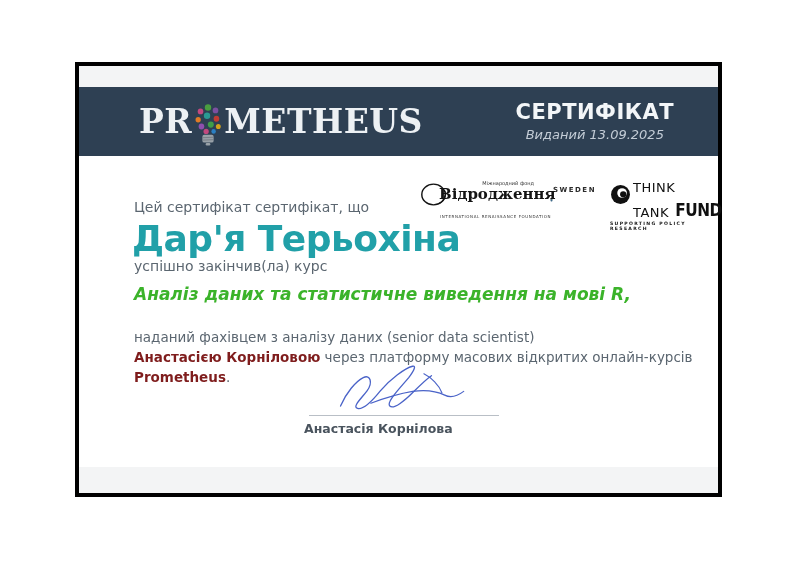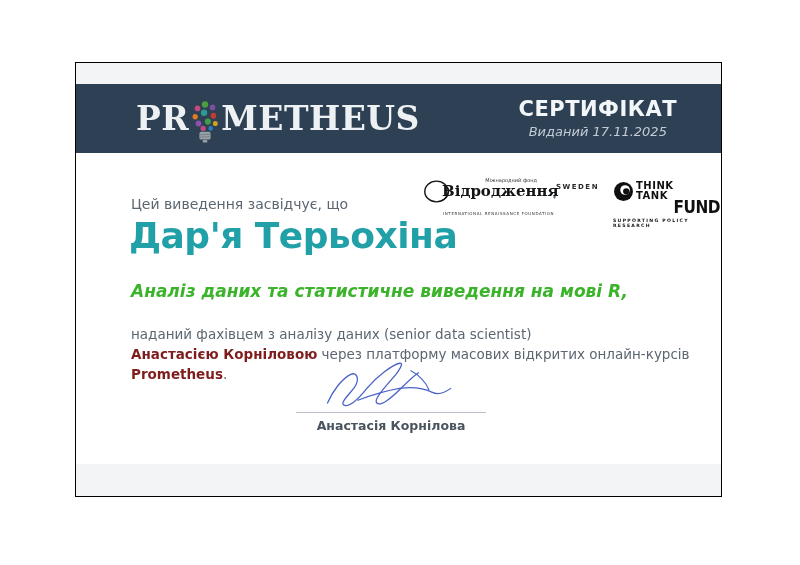--- a/index.html
+++ b/index.html
@@ -10,21 +10,21 @@
     --body-grey:#5b6670;
   }
   *{box-sizing:border-box;}
   html,body{margin:0;padding:0;}
   body{
     width:800px;height:565px;background:#ffffff;position:relative;
     font-family:"DejaVu Sans","Liberation Sans",sans-serif;overflow:hidden;
   }
   .certificate{
     position:absolute;left:75px;top:62px;width:647px;height:435px;
-    background:#f3f4f5;border:1px solid #000000;
+    background:#f3f4f5;border:4px solid #000000;
   }
   
   .header-band{
     position:absolute;left:0;top:21px;width:100%;height:69px;
     background:var(--header-navy);
     display:flex;align-items:center;justify-content:space-between;
     padding:0 44px 0 60px;
   }
   .logo{
     display:flex;align-items:center;
@@ -70,29 +70,29 @@
   .ren-bottom{
     position:absolute;bottom:0;left:20px;font-size:4px;letter-spacing:0.6px;color:#333;
     white-space:nowrap;
   }
   .sweden{display:flex;align-items:flex-start;width:46px;}
   .sweden-label{font-size:7px;font-weight:bold;letter-spacing:1.5px;color:#2b2b2b;margin-top:1px;}
   .ttf{display:flex;flex-direction:column;align-items:flex-start;width:92px;}
   .ttf-main{display:flex;align-items:center;}
   .ttf-eye{width:21px;height:21px;margin-right:2px;}
   .ttf-stack{display:flex;flex-direction:column;line-height:1;}
-  .ttf-stack span{font-size:10px;font-weight:bold;color:#101010;letter-spacing:0.5px;}
+  .ttf-stack span{font-size:13px;font-weight:normal;color:#101010;letter-spacing:0.5px;margin-top:12px;}
   .ttf-fund{
     font-size:17px;font-weight:bold;color:#101010;line-height:1;letter-spacing:-0.5px;
     font-family:"DejaVu Sans Condensed","DejaVu Sans",sans-serif;
     margin-top:33px;
   }
   .ttf-sub{font-size:4.6px;font-weight:bold;letter-spacing:1.3px;color:#101010;margin-top:1.5px;}
   
-  .sig-wrap{left:215px;top:208px;width:200px;text-align:center;}
+  .sig-wrap{left:225px;top:208px;width:200px;}
   .sig-svg{width:180px;height:50px;display:block;margin:0 auto;}
   .sig-line{width:190px;border-top:1px solid #b9bfc6;margin:1px auto 0;}
   .sig-name{margin-top:5px;font-size:12.5px;font-weight:bold;color:#4a545e;}
   
   .footer-band{
     position:absolute;left:0;top:401px;width:100%;height:24px;
     background:var(--header-navy);
     display:flex;align-items:center;justify-content:center;
     font-size:10.5px;color:#c2cbd4;white-space:nowrap;
   }
@@ -120,21 +120,21 @@
         <circle cx="22" cy="31" r="2.4" fill="#2a7fc2"></circle>
         <rect x="10" y="34.5" width="12" height="8" rx="2" fill="#98a1a8"></rect>
         <line x1="10" y1="37.5" x2="22" y2="37" stroke="#6d757c" stroke-width="0.8"></line>
         <line x1="10" y1="40" x2="22" y2="39.5" stroke="#6d757c" stroke-width="0.8"></line>
         <rect x="13.5" y="42.8" width="5" height="2.6" rx="1.2" fill="#98a1a8"></rect>
       </svg>
       <span>METHEUS</span>
     </div>
     <div class="cert-title-block">
       <div class="cert-title">СЕРТИФІКАТ</div>
-      <div class="cert-issued">Виданий 17.11.2025</div>
+      <div class="cert-issued">Виданий 13.09.2025</div>
     </div>
   </div>
 
   <div class="body-area">
 
     <div class="partners">
       <div class="ren">
         <div class="ren-top">Міжнародний фонд</div>
         <div class="ren-row">
           <svg class="ren-swirl" viewBox="0 0 30 30">
@@ -168,22 +168,23 @@
           <div class="ttf-stack">
             <span>THINK</span>
             <span>TANK</span>
           </div>
           <div class="ttf-fund">FUND</div>
         </div>
         <div class="ttf-sub">SUPPORTING POLICY RESEARCH</div>
       </div>
     </div>
 
-    <div class="abs intro">Цей виведення засвідчує, що</div>
+    <div class="abs intro">Цей сертифікат сертифікат, що</div>
     <div class="abs student-name">Дар'я Терьохіна</div>
+    <div class="abs completed">успішно закінчив(ла) курс</div>
     <div class="abs course-title">Аналіз даних та статистичне виведення на мові R,</div>
     <div class="abs granted">
       <span>наданий фахівцем з аналізу даних (senior data scientist)</span><br>
       <b>Анастасією Корніловою</b><span> через платформу масових відкритих онлайн-курсів </span><b>Prometheus</b><span>.</span>
     </div>
 
     <div class="abs sig-wrap">
       <svg class="sig-svg" viewBox="0 0 190 52">
         <path d="M28 44 C34 30 44 18 52 14 C60 10 62 20 56 28 C50 36 40 45 46 46.5 C52 48 62 38 70 28 C80 16 96 4 104 2 C108 1 106 6 100 14 C90 26 76 40 80 44 C84 48 96 38 104 30 C110 24 118 16 124 12" fill="none" stroke="var(--signature-blue)" stroke-width="1.4" stroke-linecap="round"></path>
         <path d="M60 41 C76 35 92 30.5 104 28.5 C118 26.5 130 28.5 138 32.5 C144 35.5 150 34.5 158 28.5" fill="none" stroke="var(--signature-blue)" stroke-width="1.3" stroke-linecap="round"></path>

